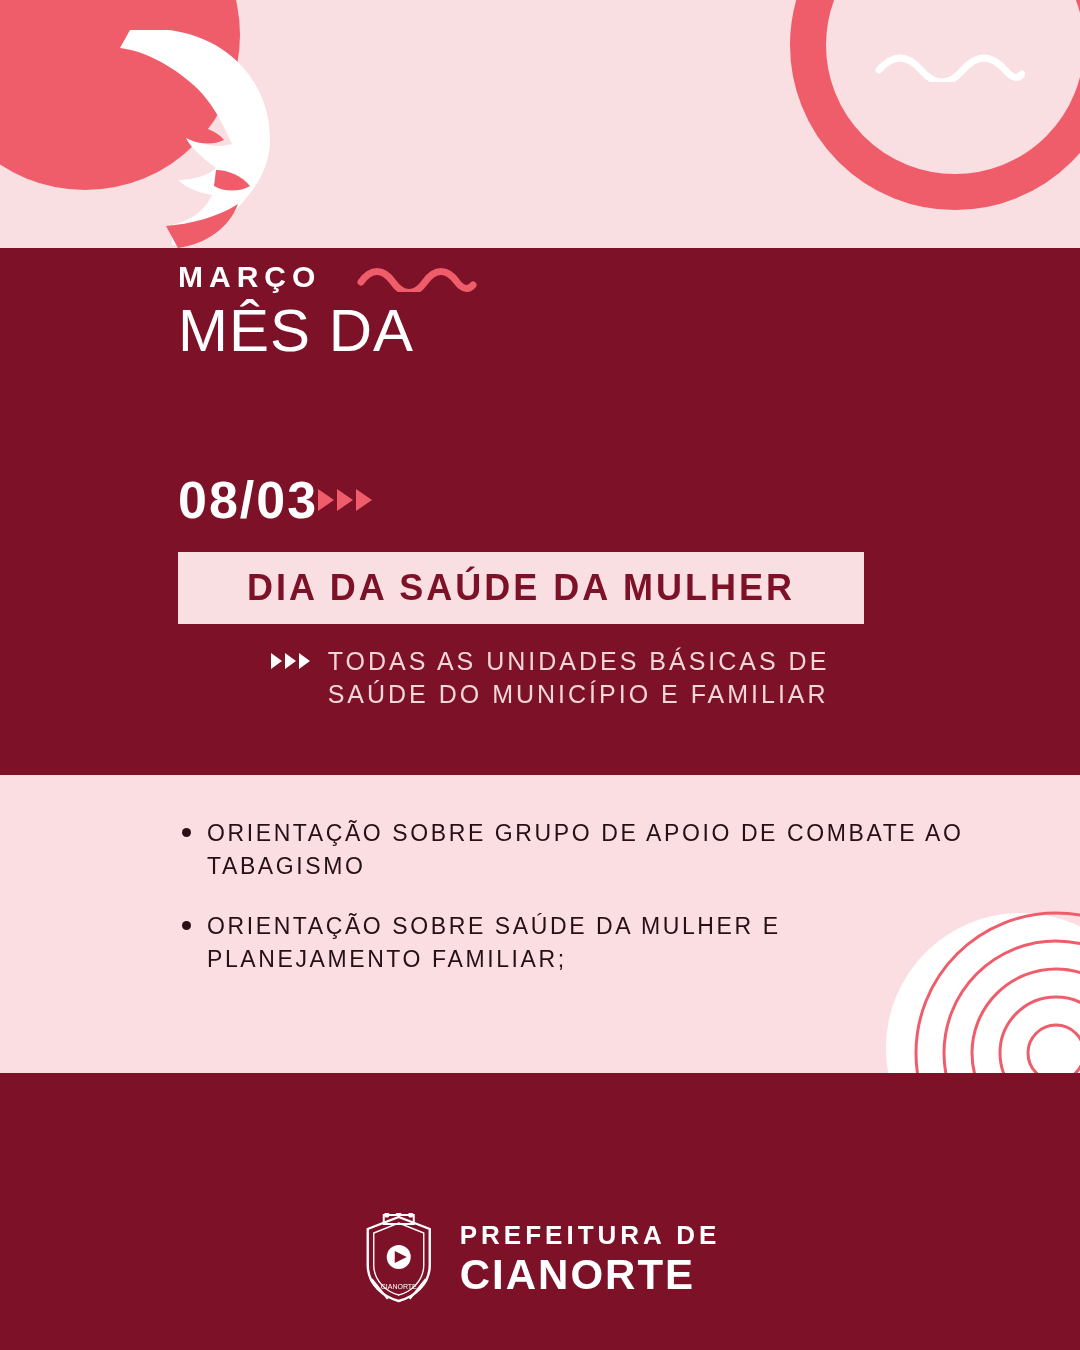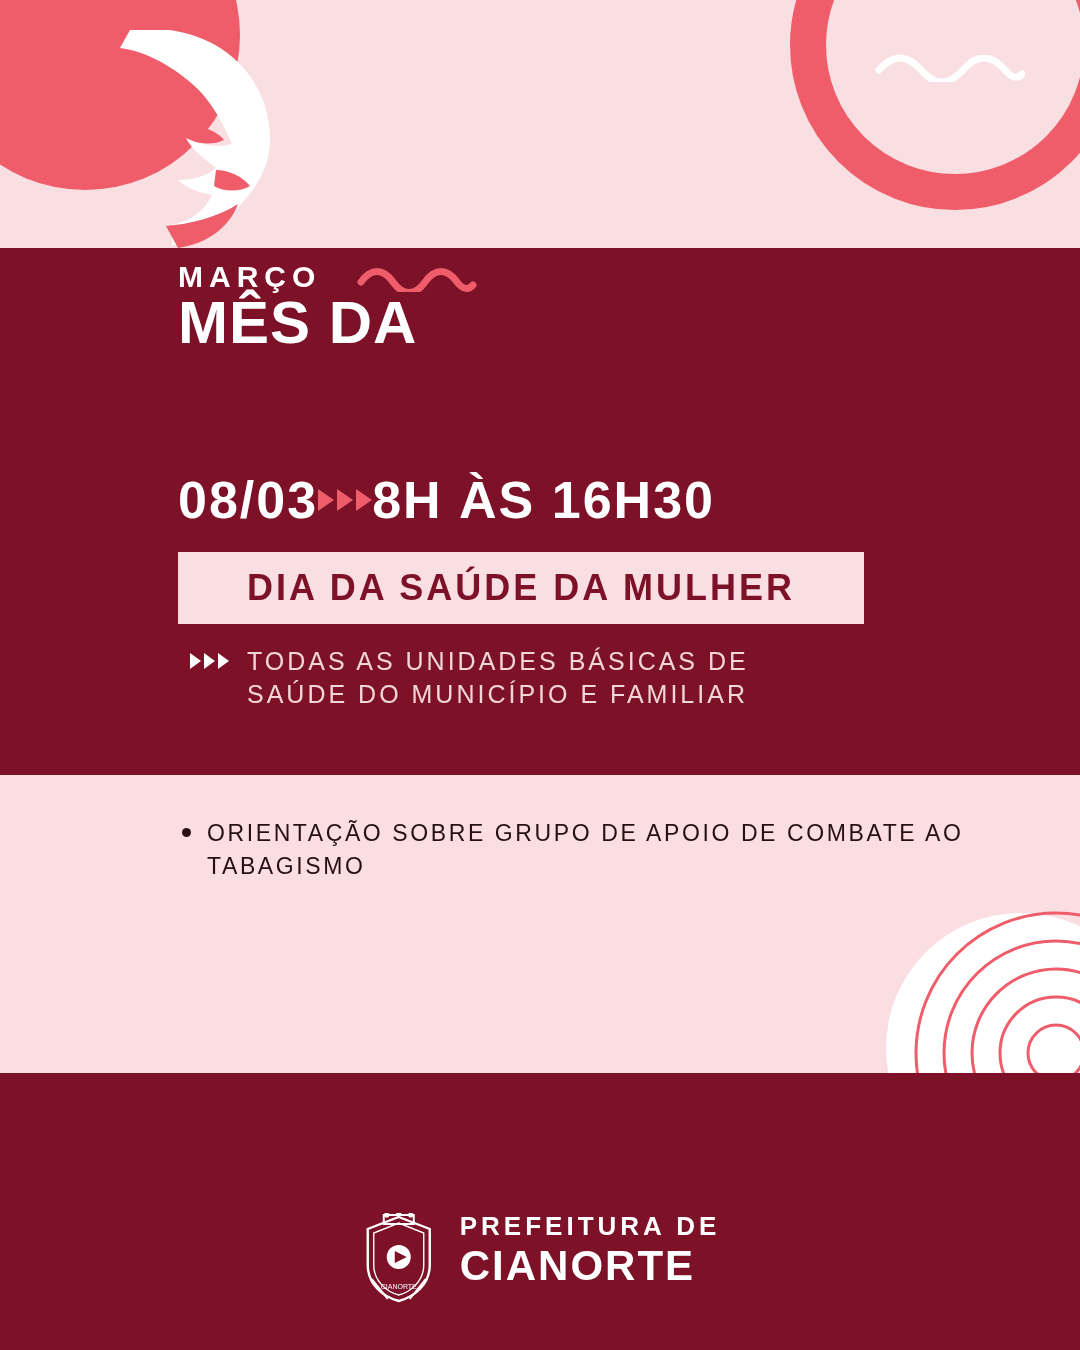--- a/index.html
+++ b/index.html
@@ -73,23 +73,24 @@
     gap: 36px;
   }
   .kicker {
     color: #ffffff;
     font-size: 30px;
     font-weight: bold;
     letter-spacing: 6px;
     line-height: 1;
   }
   .title {
+    margin-top: 8px;
     color: #ffffff;
     font-size: 60px;
-    font-weight: bold;
+    font-weight: normal;
     letter-spacing: 1px;
     line-height: 1.02;
     text-transform: uppercase;
   }
   .title .l2 { display: block; }
 
   
   .datetime {
     position: absolute;
     left: 178px; top: 470px;
@@ -135,20 +136,21 @@
   }
 
   
   .sublocation {
     position: absolute;
     left: 190px; top: 645px;
     display: flex;
     gap: 18px;
     align-items: flex-start;
     width: 720px;
+    justify-content: center;
   }
   .sublocation .txt {
     color: #f3d6d9;
     font-size: 25px;
     letter-spacing: 3px;
     line-height: 1.32;
   }
 
   
   .panel {
@@ -201,21 +203,21 @@
     left: 0; top: 1160px;
     width: 1080px; height: 190px;
     background: #7d1127;
   }
   .footer-inner {
     position: absolute;
     left: 50%;
     top: 52%;
     transform: translate(-50%, -50%);
     display: flex;
-    align-items: flex-start;
+    align-items: center;
     gap: 22px;
   }
   .crest {
     width: 78px; height: 92px;
     position: relative;
   }
   .brand {
     color: #ffffff;
     line-height: 1;
   }
@@ -269,21 +271,20 @@
     </div>
   </div>
 
   <div class="datetime">
     <span>08/03</span>
     <span class="tri-group">
       <span class="tri"></span>
         <span class="tri"></span>
         <span class="tri"></span>
     </span>
-    <span>8H ÀS 16H30</span>
   </div>
 
   <div class="hl-bar">
     <span>DIA DA SAÚDE DA MULHER</span>
   </div>
 
   <div class="sublocation">
     <span class="tri-group" style="margin-top:8px">
       <span class="tri sm"></span>
         <span class="tri sm"></span>
@@ -302,20 +303,24 @@
       <circle cx="150" cy="150" r="112" fill="none" stroke="#ef5d6b" stroke-width="3"></circle>
       <circle cx="150" cy="150" r="84" fill="none" stroke="#ef5d6b" stroke-width="3"></circle>
       <circle cx="150" cy="150" r="56" fill="none" stroke="#ef5d6b" stroke-width="3"></circle>
       <circle cx="150" cy="150" r="28" fill="none" stroke="#ef5d6b" stroke-width="3"></circle>
     </svg>
 
     <div class="bullets">
       <div class="bullet">
         <span class="dot"></span>
         <span class="btxt">ORIENTAÇÃO SOBRE GRUPO DE APOIO DE COMBATE AO TABAGISMO</span>
+      </div>
+      <div class="bullet">
+        <span class="dot"></span>
+        <span class="btxt">ORIENTAÇÃO SOBRE SAÚDE DA MULHER E PLANEJAMENTO FAMILIAR;</span>
       </div>
     </div>
   </div>
 
   <div class="footer">
     <div class="footer-inner">
       <svg class="crest" viewBox="0 0 78 92">
         <path d="M39,4 L70,16 L70,52 C70,72 54,84 39,88 C24,84 8,72 8,52 L8,16 Z" fill="none" stroke="#ffffff" stroke-width="2.4"></path>
         <path d="M39,10 L64,20 L64,52 C64,68 51,79 39,82 C27,79 14,68 14,52 L14,20 Z" fill="none" stroke="#ffffff" stroke-width="1.4"></path>
         <rect x="24" y="2" width="30" height="9" fill="none" stroke="#ffffff" stroke-width="2"></rect>

